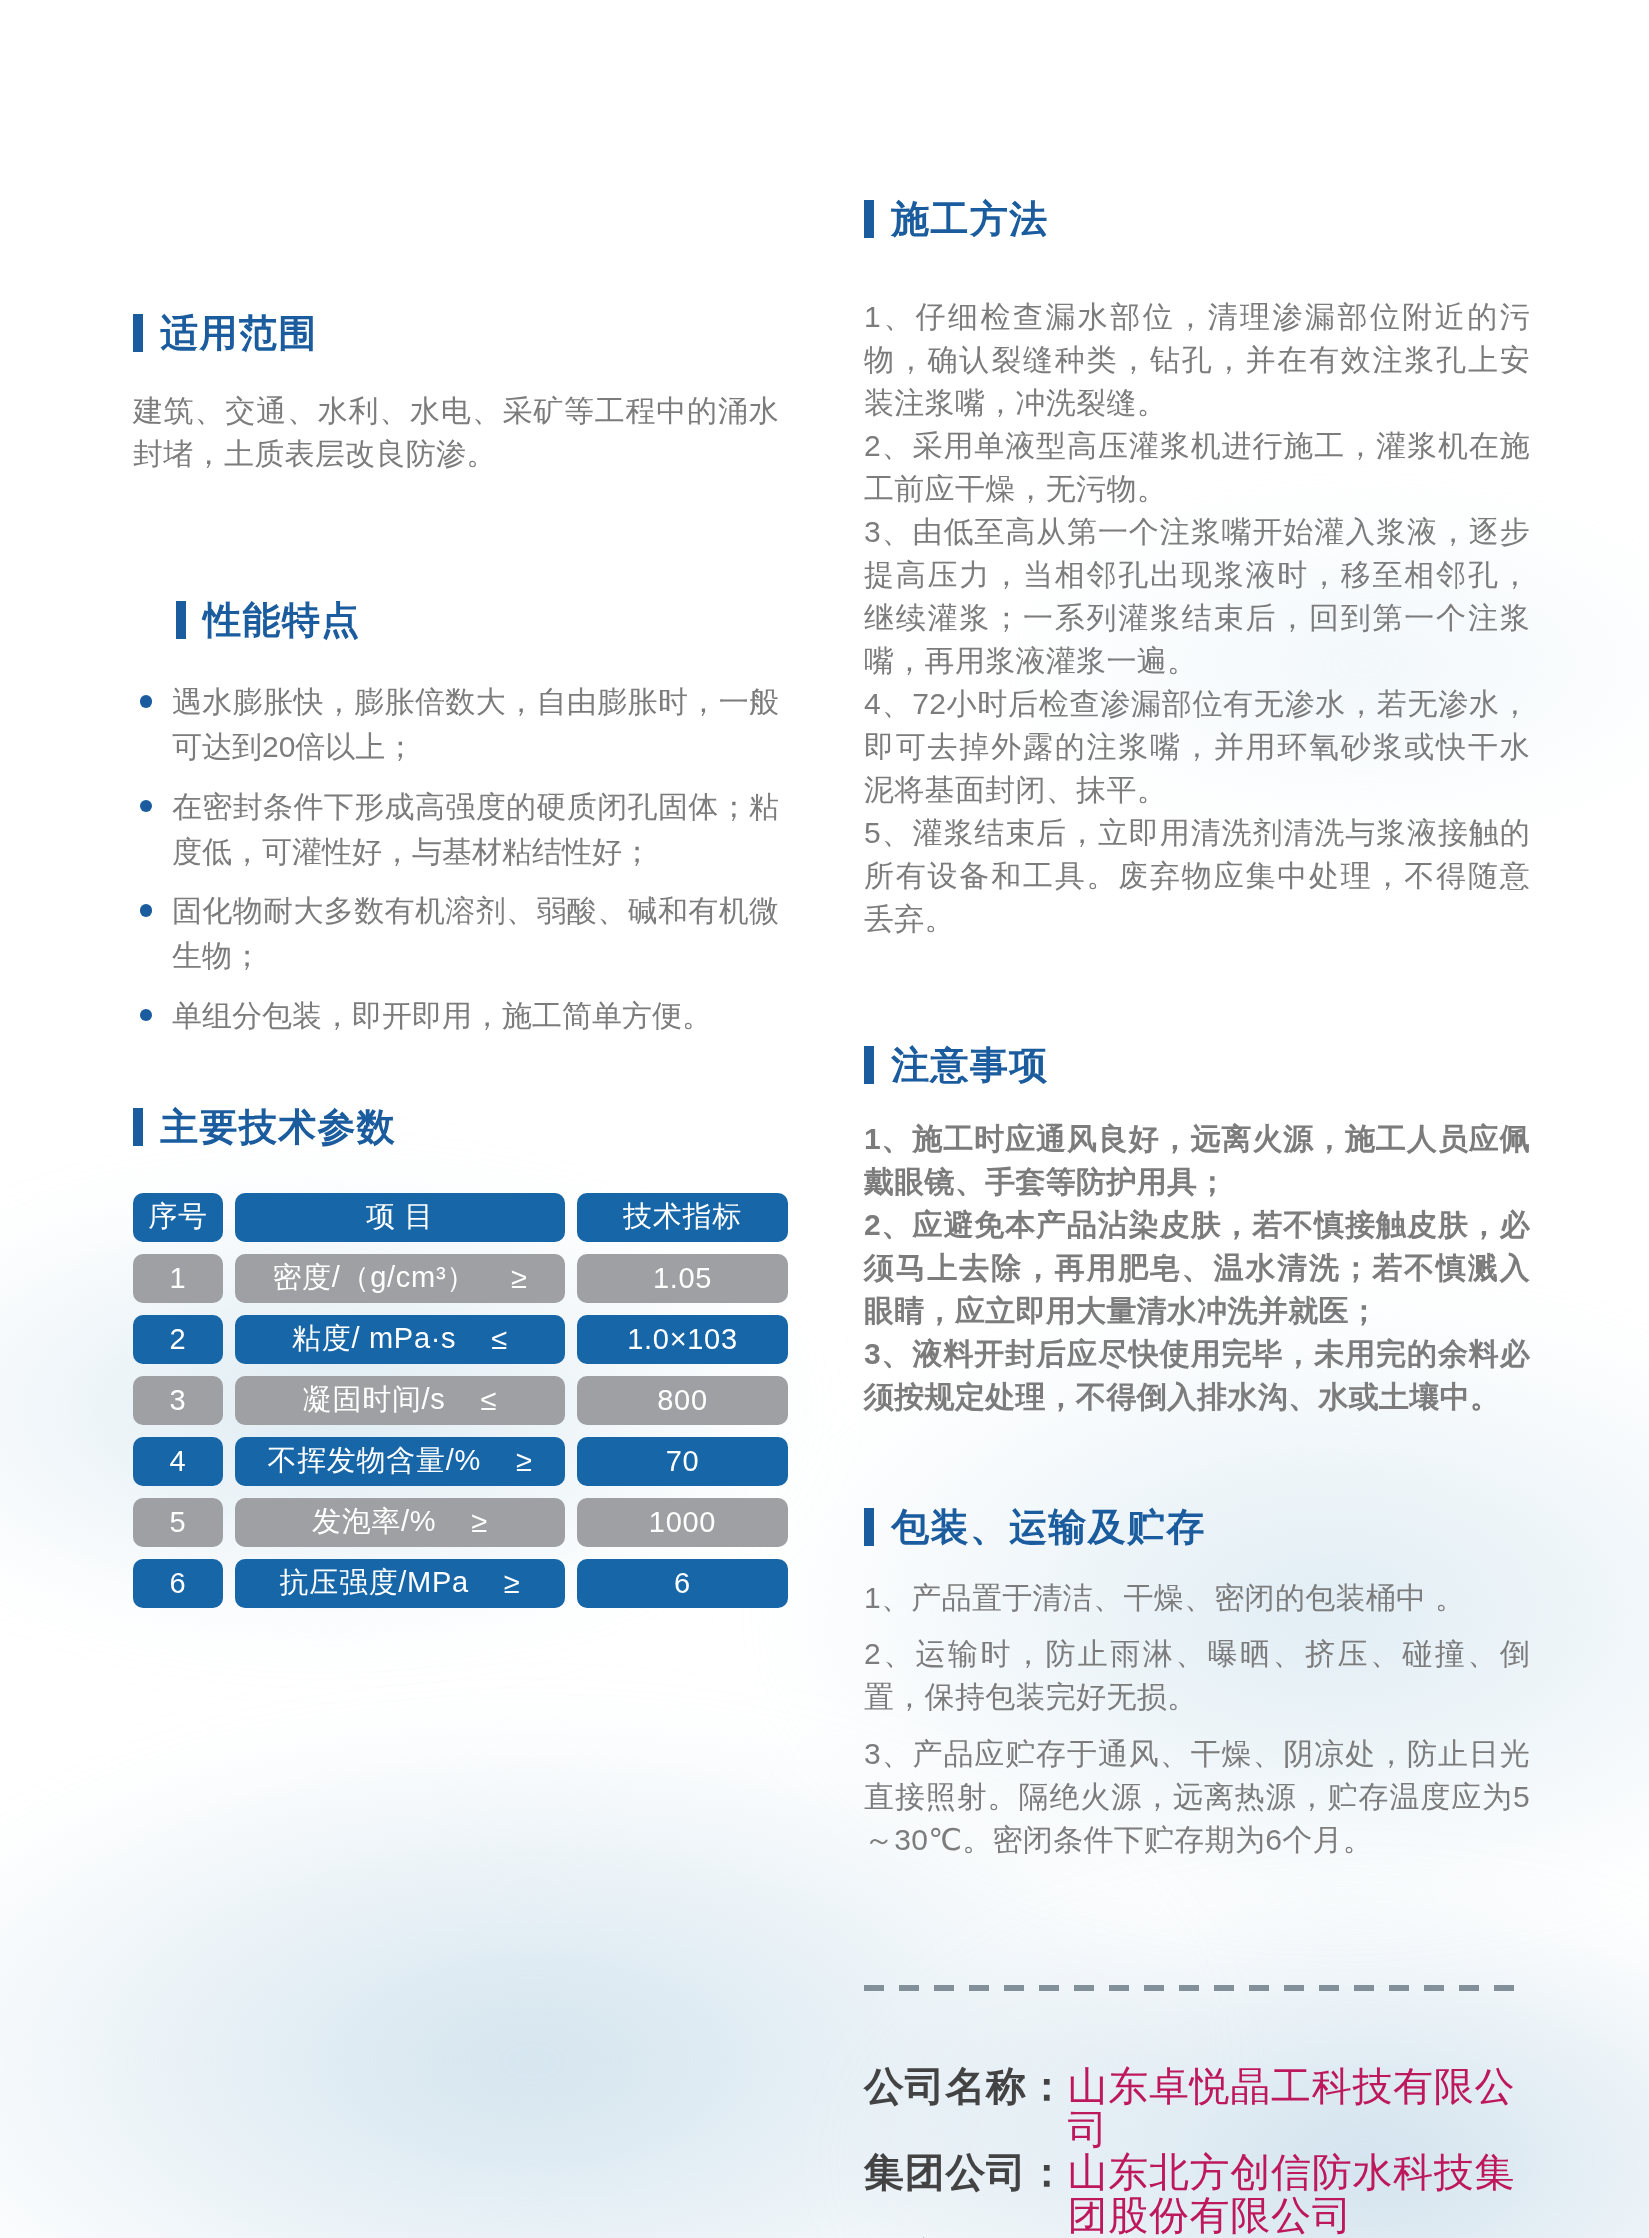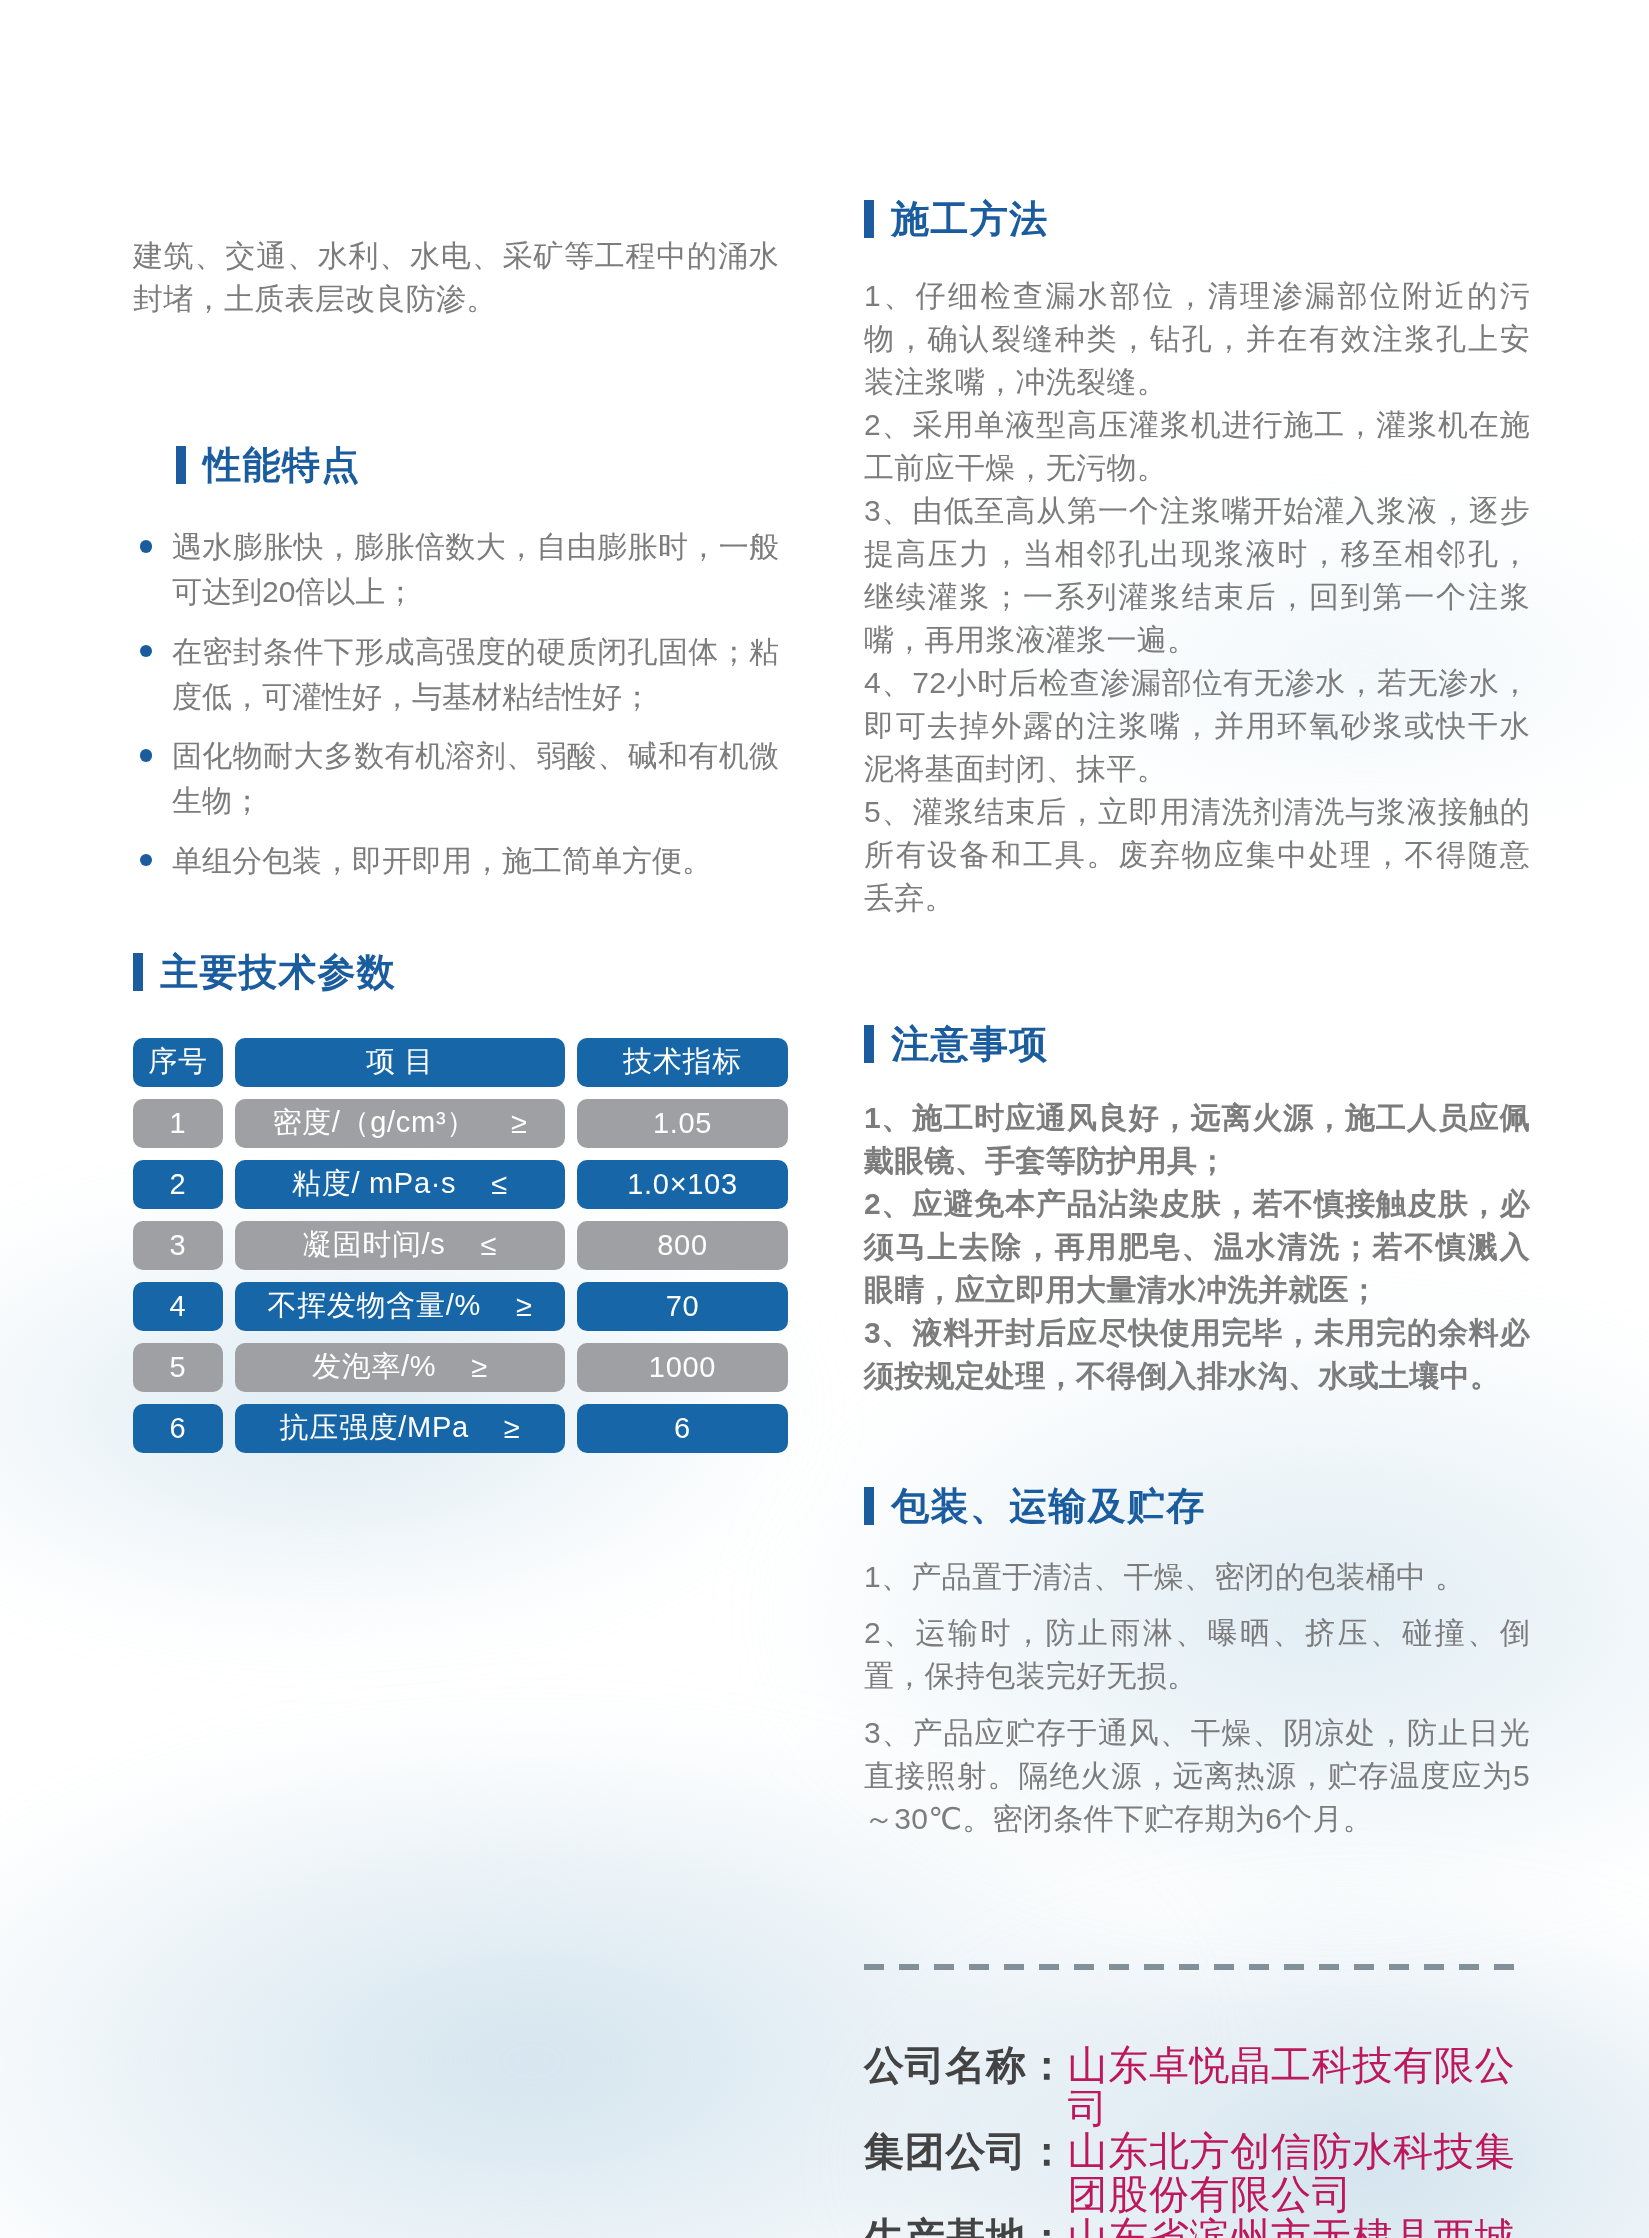--- a/index.html
+++ b/index.html
@@ -67,21 +67,21 @@
     height:49px;border-radius:10px;
     display:flex;align-items:center;justify-content:center;
     color:#ffffff;font-size:29px;letter-spacing:0.7px;
   }
   .cell.head{background:#1766A8;font-weight:400;}
   .cell.blue{background:#1766A8;}
   .cell.gray{background:#9EA0A3;}
   .cell .cmp{margin-left:35px;}
 
   
-  .method-items{margin-top:35px;}
+  .method-items{margin-top:56px;}
   .notes-header{margin-top:104px;text-align:center;}
   .notes-items{margin-top:32px;font-weight:bold;}
   .storage-header{margin-top:88px;}
   .storage-items{margin-top:29px;}
   .storage-items .body-text{margin-top:13.3px;}
   .storage-items .body-text:first-child{margin-top:0;}
 
   .dashes{
     margin-top:124px;height:6px;width:665px;
     background:repeating-linear-gradient(90deg,#82909A 0 20px,transparent 20px 35px);
@@ -100,20 +100,24 @@
   <div class="wash wash2"></div>
   <div class="wash wash3"></div>
   <div class="wash wash4"></div>
   <div class="wash wash5"></div>
 </div>
 
 <div class="col col-left">
 
 
   <section>
+    <div class="sec-header scope-header">
+      <span class="bar"></span>
+      <h2>适用范围</h2>
+    </div>
     <p class="body-text scope-text">建筑、交通、水利、水电、采矿等工程中的涌水封堵，土质表层改良防渗。</p>
   </section>
 
   <section>
     <div class="sec-header features-header">
       <span class="bar"></span>
       <h2>性能特点</h2>
     </div>
     <ul class="features-list">
       <li><span class="dot"></span><span>遇水膨胀快，膨胀倍数大，自由膨胀时，一般可达到20倍以上；</span></li>

